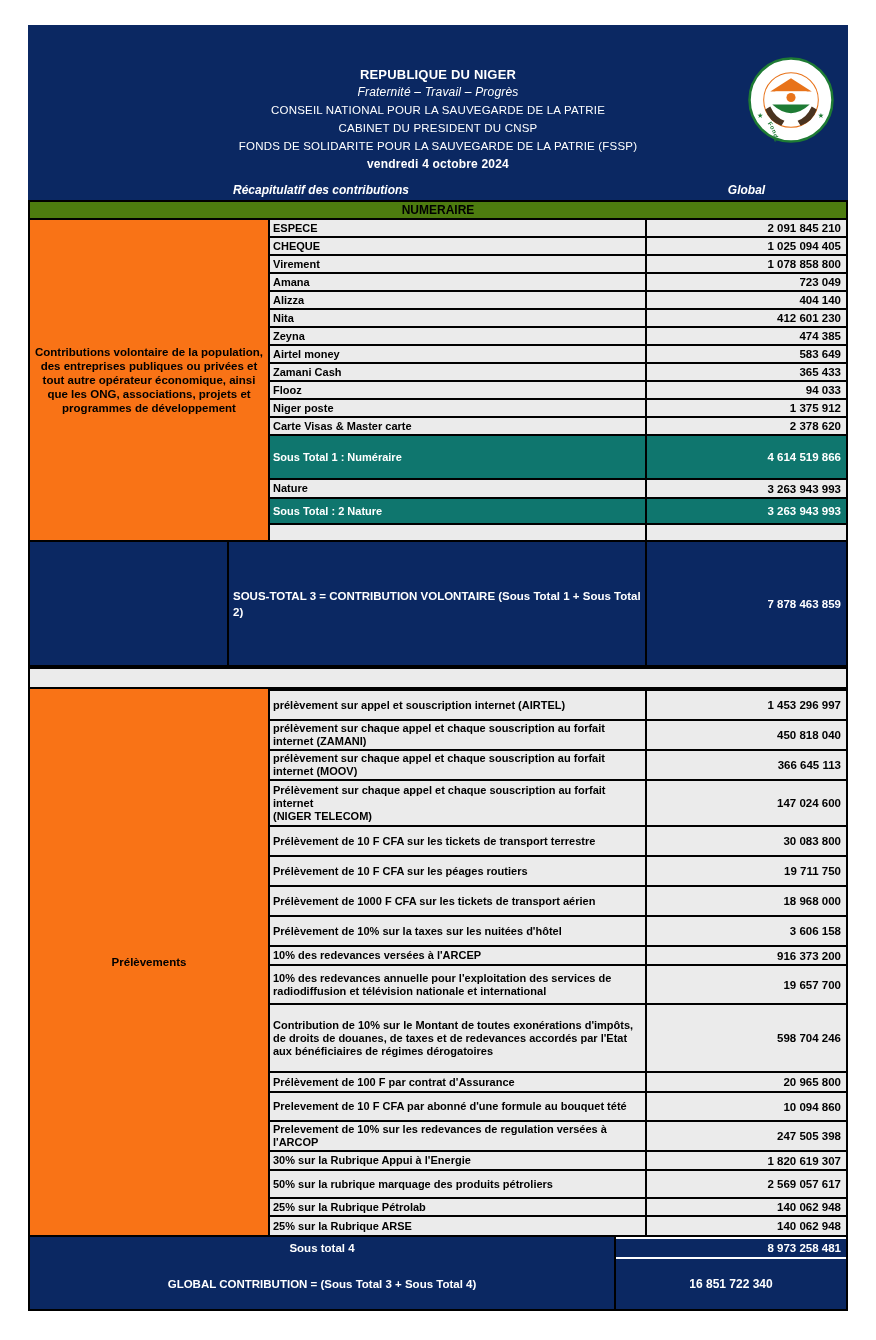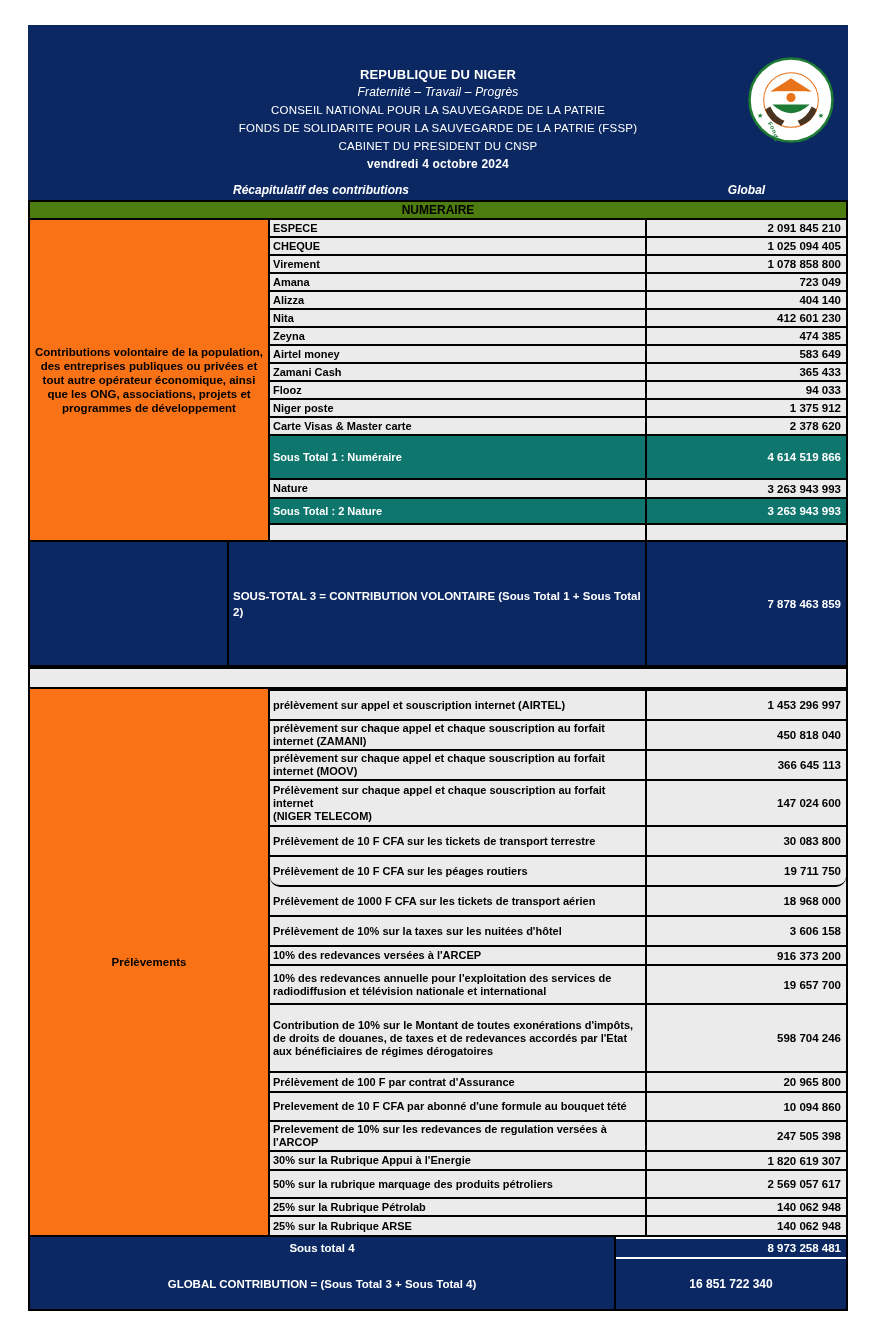--- a/index.html
+++ b/index.html
@@ -56,21 +56,21 @@
                   justify-content: flex-end; padding: 0 5px; font-weight: bold; font-size: 11.5px; }
 
   .gapline { height: 20px; background: #ebebeb; border-left: 2px solid #000; border-right: 2px solid #000; border-top: 2px solid #000; }
 
   
   .prel .row:nth-child(1)  { min-height: 30px; }
   .prel .row:nth-child(2)  { min-height: 30px; }
   .prel .row:nth-child(3)  { min-height: 30px; }
   .prel .row:nth-child(4)  { min-height: 46px; }
   .prel .row:nth-child(5)  { min-height: 30px; }
-  .prel .row:nth-child(6)  { min-height: 30px; border-radius: 10px; }
+  .prel .row:nth-child(6)  { min-height: 30px; }
   .prel .row:nth-child(7)  { min-height: 30px; text-align: center; }
   .prel .row:nth-child(8)  { min-height: 30px; }
   .prel .row:nth-child(9)  { min-height: 19px; }
   .prel .row:nth-child(10) { min-height: 39px; }
   .prel .row:nth-child(11) { min-height: 68px; }
   .prel .row:nth-child(12) { min-height: 20px; }
   .prel .row:nth-child(13) { min-height: 29px; }
   .prel .row:nth-child(14) { min-height: 30px; }
   .prel .row:nth-child(15) { min-height: 19px; }
   .prel .row:nth-child(16) { min-height: 28px; }
@@ -94,22 +94,22 @@
 </style>
 </head>
 <body>
 
 <div class="sheet">
 
   <div class="hdr">
     <div class="hdr-line t1">REPUBLIQUE DU NIGER</div>
     <div class="hdr-line t2">Fraternité – Travail – Progrès</div>
     <div class="hdr-line">CONSEIL NATIONAL POUR LA SAUVEGARDE DE LA PATRIE</div>
+    <div class="hdr-line">CABINET DU PRESIDENT DU CNSP</div>
     <div class="hdr-line">FONDS DE SOLIDARITE POUR LA SAUVEGARDE DE LA PATRIE (FSSP)</div>
-    <div class="hdr-line">CABINET DU PRESIDENT DU CNSP</div>
     <div class="hdr-line t6">vendredi 4 octobre 2024</div>
     <div class="hdr-bottom">
       <div class="hdr-title-left">Récapitulatif des contributions</div>
       <div class="hdr-title-right">Global</div>
     </div>
     <svg class="logo" viewBox="0 0 85 85" xmlns="http://www.w3.org/2000/svg">
       <circle cx="42.5" cy="42.5" r="41" fill="#ffffff" stroke="#1e7b34" stroke-width="2.5"></circle>
       <circle cx="42.5" cy="42.5" r="27" fill="#ffffff" stroke="#e8731a" stroke-width="1"></circle>
       <defs>
         <path id="ringPath" d="M 19.2,65.8 A 33,33 0 1 1 18.8,65.3" fill="none"></path>

